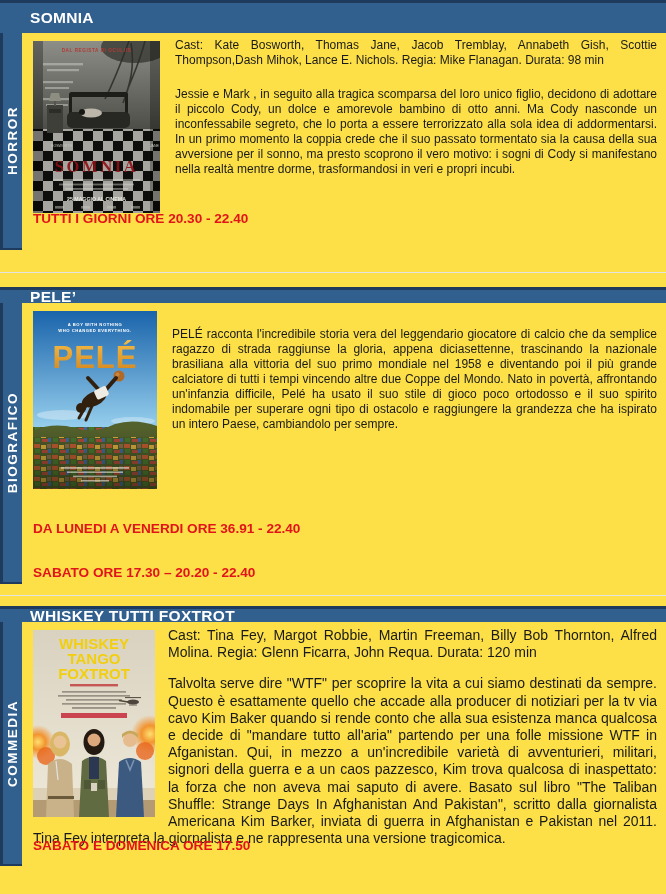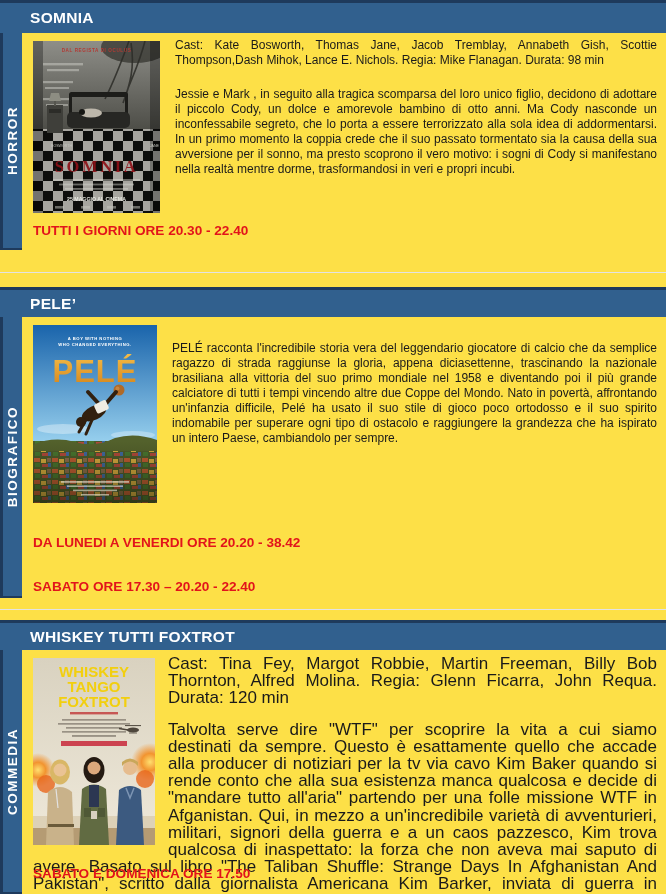--- a/index.html
+++ b/index.html
@@ -1,40 +1,40 @@
 <!DOCTYPE html>
 <html><head>
 <meta charset="utf-8">
 <style>
   html,body{margin:0;padding:0;background:#fff;}
   .page{position:relative;width:666px;height:894px;background:#fde047;overflow:hidden;
         font-family:"Liberation Sans",sans-serif;color:#1f1f1f;}
   .sec-header{box-sizing:border-box;background:#31608E;border-top:3px solid #1E3A5C;
         display:flex;align-items:center;padding-left:30px;}
   #sec1 .sec-header{height:33px;}
-  #sec2 .sec-header,#sec3 .sec-header{height:30px;}
+  #sec2 .sec-header,#sec3 .sec-header{height:16px;}
   .sec-title{color:#fff;font-weight:bold;font-size:15.5px;letter-spacing:.3px;}
   .sec-body{display:flex;position:relative;overflow:hidden;}
   #sec1 .sec-body{height:217px;}
   #sec2 .sec-body{height:281px;}
   #sec3 .sec-body{height:244px;}
   .side{flex:none;width:22px;box-sizing:border-box;background:#31608E;
         border-left:3px solid #1E3A5C;border-bottom:2px solid #1E3A5C;
         display:flex;align-items:center;justify-content:center;}
   .vtext{writing-mode:vertical-rl;transform:rotate(180deg);color:#fff;font-weight:bold;
         font-size:13.5px;letter-spacing:1.5px;white-space:nowrap;}
   .content{flex:1;min-width:0;padding:5px 9px 0 11px;overflow:hidden;}
   .poster{float:left;margin:3px 15px 8px 0;display:block;}
   #sec3 .poster{margin-right:13px;}
   .cast,.desc{margin:0;text-align:justify;font-size:12px;line-height:15px;color:#1a1a1a;}
   .desc{margin-top:19px;}
-  #sec3 .cast,#sec3 .desc{font-size:17px;line-height:17.2px;}
+  #sec3 .cast,#sec3 .desc{font-size:14px;line-height:17.2px;}
   #sec3 .desc{margin-top:14px;}
   .times{position:absolute;left:33px;z-index:3;}
-  #sec1 .times{bottom:12px;}
+  #sec1 .times{bottom:24px;}
   #sec2 .times{bottom:4px;}
   #sec3 .times{bottom:13px;}
   .time{color:#E2141B;font-weight:bold;font-size:13.6px;white-space:nowrap;}
   .time + .time{margin-top:29px;}
   .gap1{height:37px;position:relative;}
   .gap2{height:22px;position:relative;}
   .gap1::after{content:"";position:absolute;left:0;right:0;top:22px;border-top:1px solid #e3e3e3;}
   .gap2::after{content:"";position:absolute;left:0;right:0;top:11px;border-top:1px solid #e3e3e3;}
 </style>
 </head>
@@ -174,21 +174,21 @@
           <rect x="0" y="116" width="124" height="62" fill="url(#favshade)"></rect>
           <g fill="#e9e6da" opacity=".6">
             <rect x="28" y="156" width="68" height="1.8"></rect>
               <rect x="34" y="160.4" width="56" height="1.6"></rect>
             <rect x="40" y="164.6" width="44" height="1.6"></rect>
               <rect x="48" y="169" width="28" height="1.6"></rect>
           </g>
         </svg>
         <p class="desc">PELÉ racconta l'incredibile storia vera del leggendario giocatore di calcio che da semplice ragazzo di strada raggiunse la gloria, appena diciasettenne, trascinando la nazionale brasiliana alla vittoria del suo primo mondiale nel 1958 e diventando poi il più grande calciatore di tutti i tempi vincendo altre due Coppe del Mondo. Nato in povertà, affrontando un'infanzia difficile, Pelé ha usato il suo stile di gioco poco ortodosso e il suo spirito indomabile per superare ogni tipo di ostacolo e raggiungere la grandezza che ha ispirato un intero Paese, cambiandolo per sempre.</p>
         <div class="times">
-          <div class="time">DA LUNEDI A VENERDI ORE 20.20 - 38.42</div>
+          <div class="time">DA LUNEDI A VENERDI ORE 36.91 - 22.40</div>
           <div class="time">SABATO ORE 17.30 – 20.20 - 22.40</div>
         </div>
       </div>
     </div>
   </div>
 
   <div class="gap2"></div>
 
   <div class="sec" id="sec3">
     <div class="sec-header">

